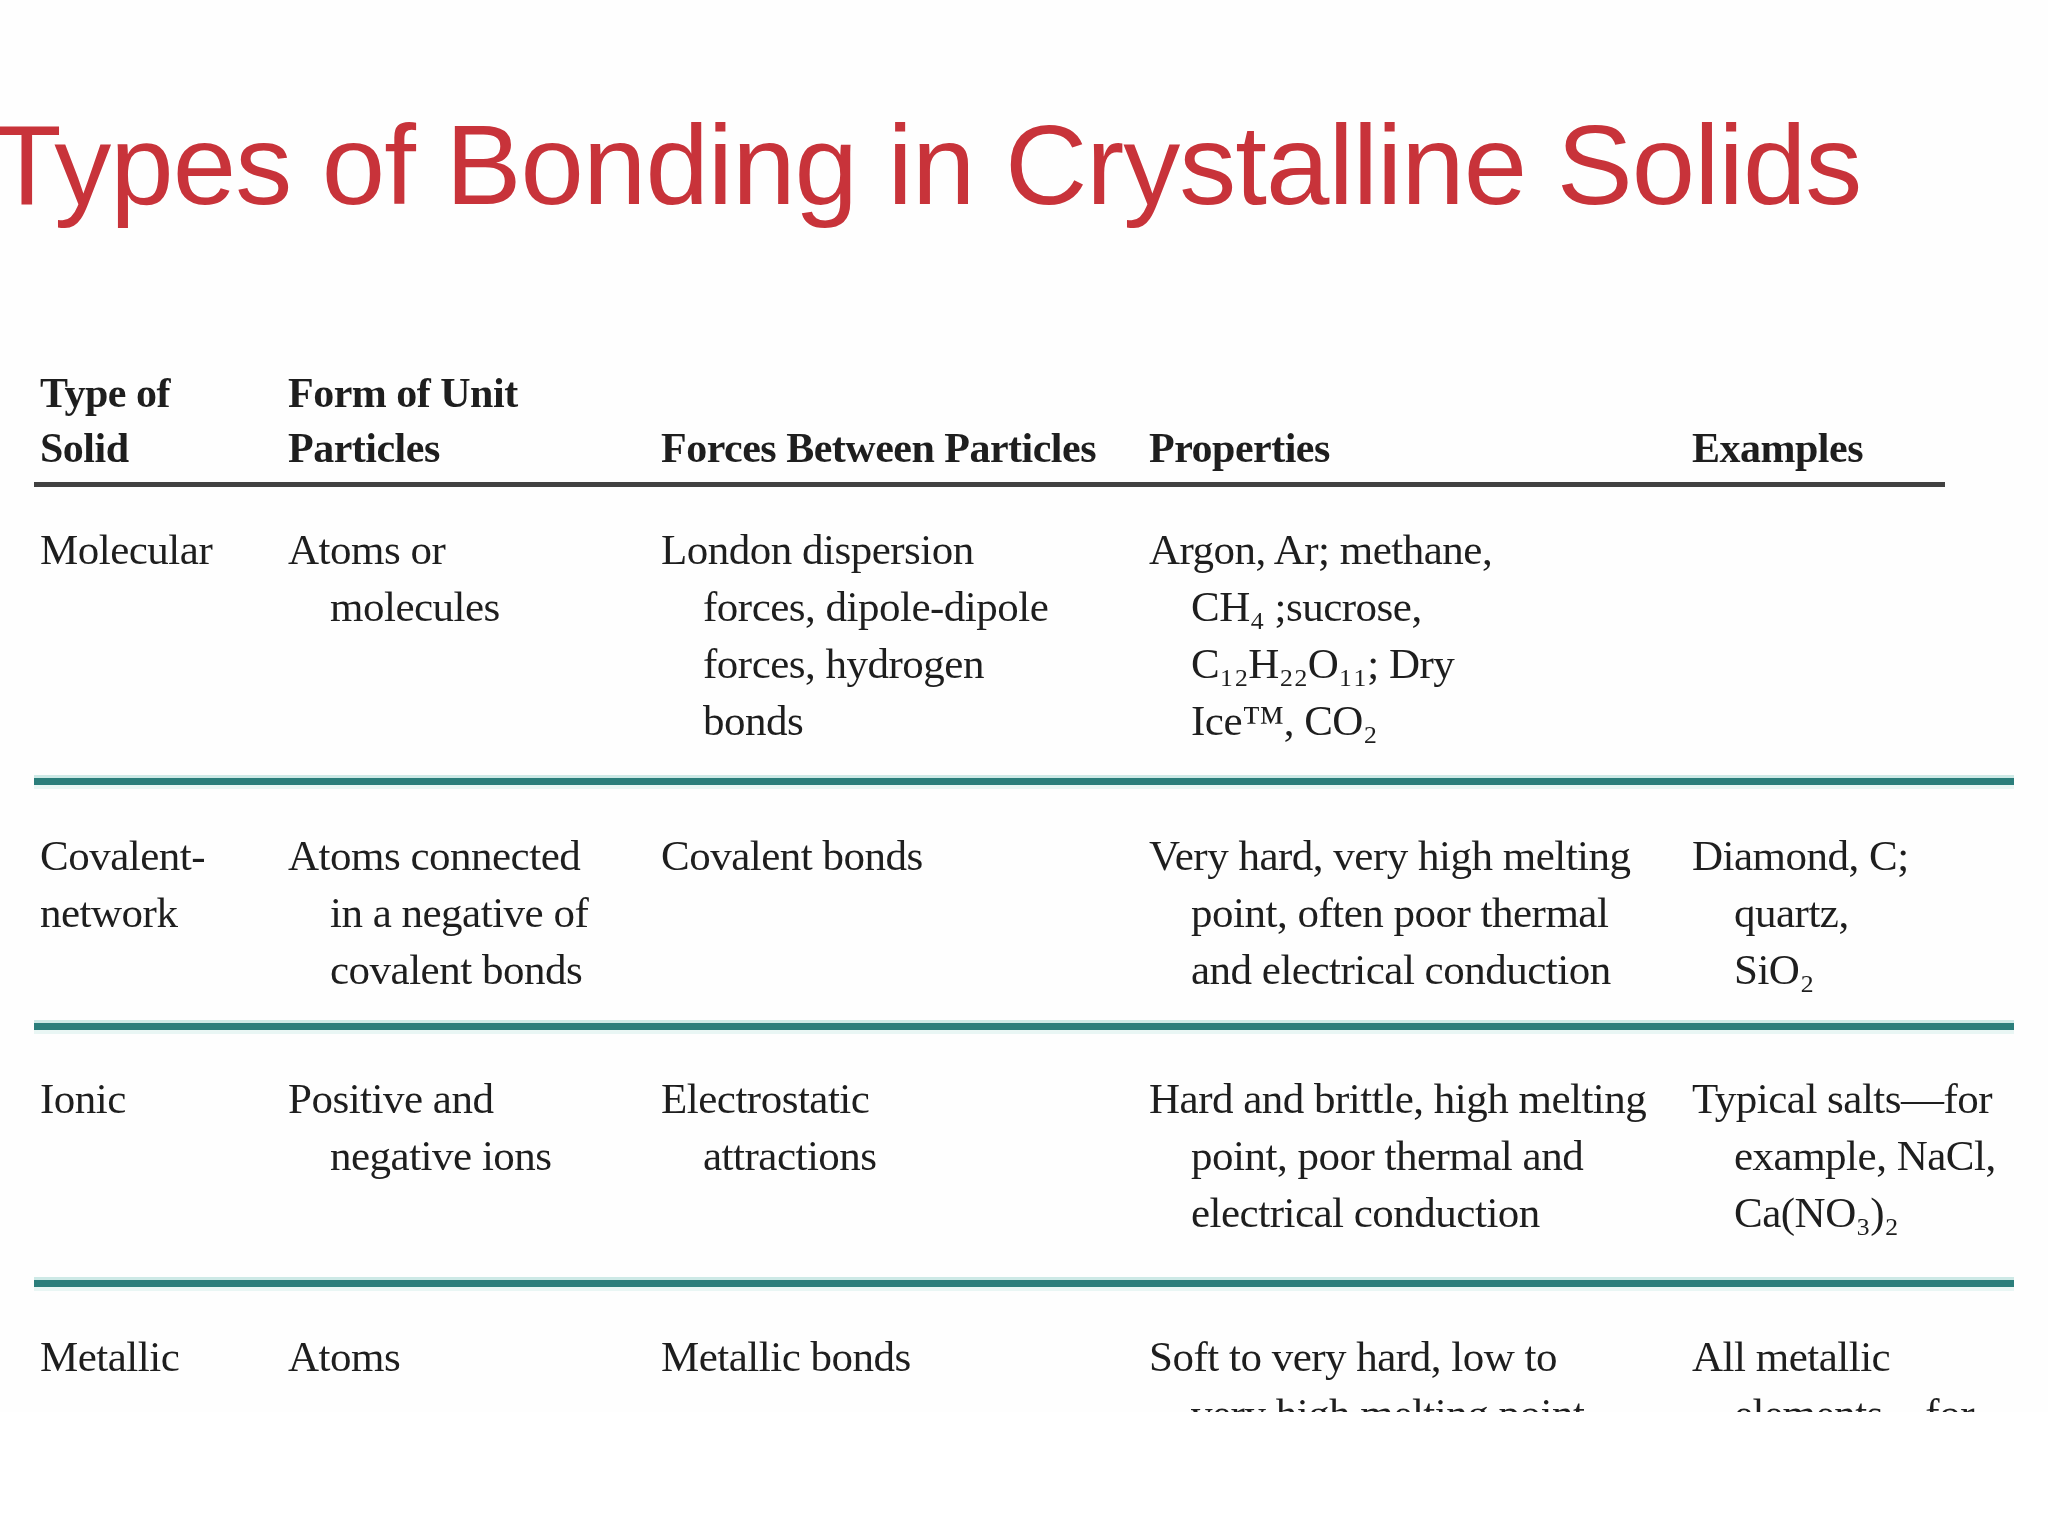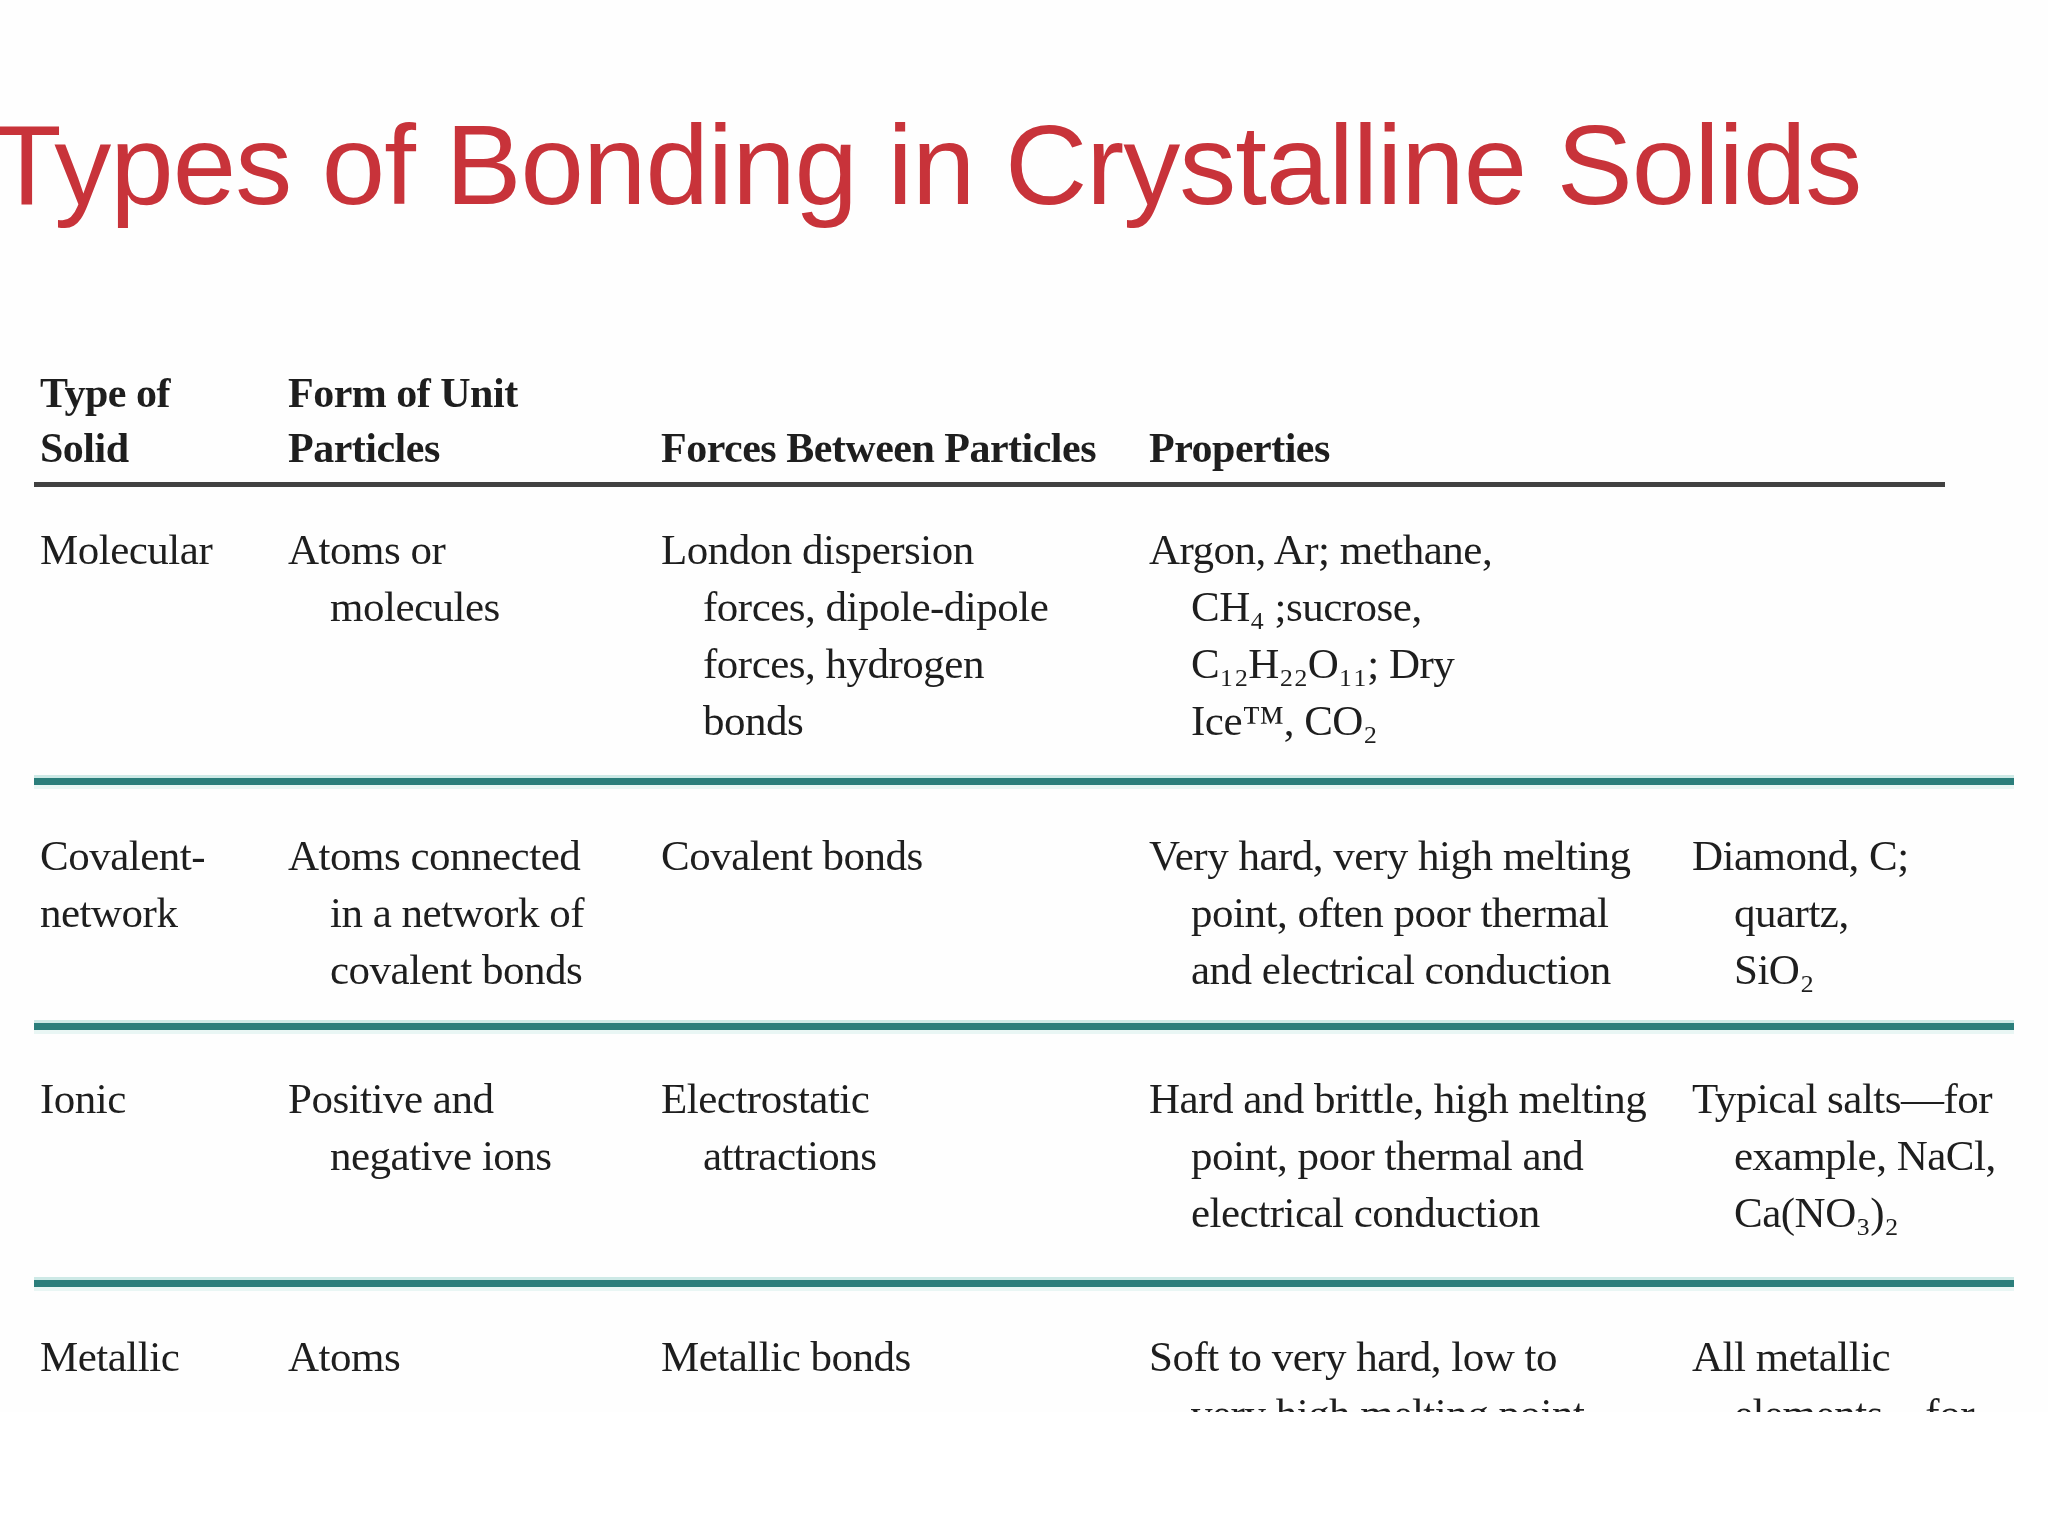--- a/index.html
+++ b/index.html
@@ -97,20 +97,21 @@
 
   <div class="tablewrap">
 
     <div class="grid headrow">
       <div class="cell col1">Type of
 Solid</div>
       <div class="cell">Form of Unit
 Particles</div>
       <div class="cell">Forces Between Particles</div>
       <div class="cell">Properties</div>
+      <div class="cell">Examples</div>
     </div>
 
     <div class="rule"></div>
 
     <div class="grid row1">
       <div class="cell col1">Molecular</div>
       <div class="cell">Atoms or
 molecules</div>
       <div class="cell">London dispersion
 forces, dipole-dipole
@@ -121,21 +122,21 @@
 C₁₂H₂₂O₁₁; Dry
 Ice™, CO₂</div>
     </div>
 
     <div class="divider"></div>
 
     <div class="grid row2">
       <div class="cell col1">Covalent-
 network</div>
       <div class="cell">Atoms connected
-in a network of
+in a negative of
 covalent bonds</div>
       <div class="cell">Covalent bonds</div>
       <div class="cell">Very hard, very high melting
 point, often poor thermal
 and electrical conduction</div>
       <div class="cell">Diamond, C; quartz,
 SiO₂</div>
     </div>
 
     <div class="divider"></div>

